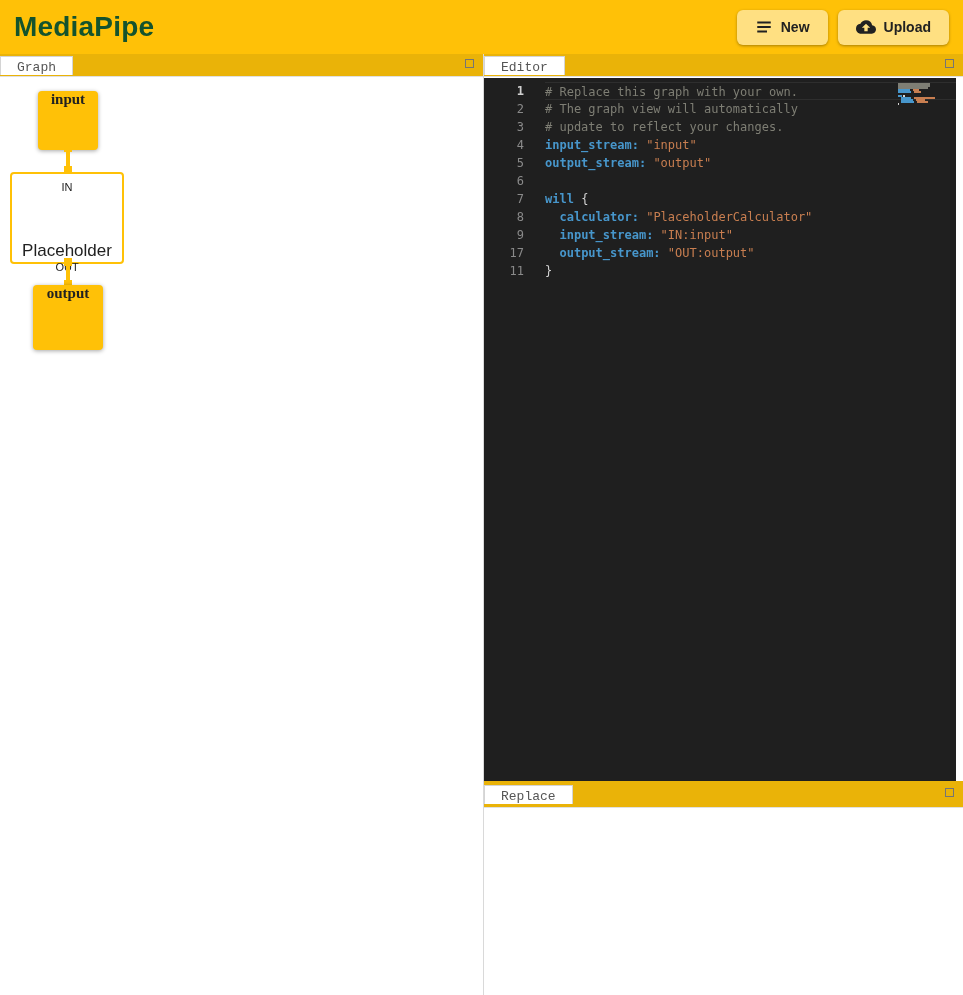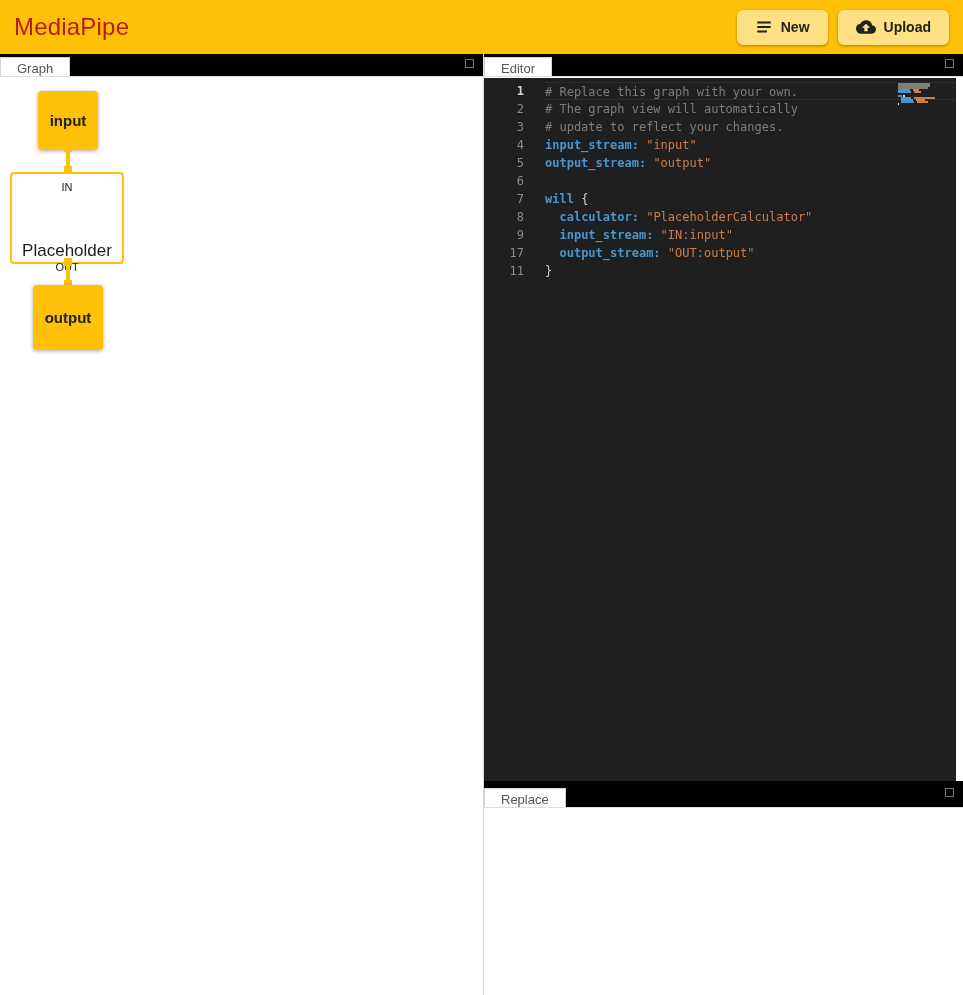--- a/index.html
+++ b/index.html
@@ -5,58 +5,58 @@
   * { box-sizing: border-box; margin: 0; padding: 0; }
   html, body { width: 963px; height: 995px; overflow: hidden; background: #fff;
     font-family: "Liberation Sans", sans-serif; }
 
   
   .app-header {
     height: 54px; background: var(--header-bg, #FFC107);
     display: flex; align-items: center; justify-content: space-between;
     padding: 0 14px;
   }
-  .app-title { font-size: 24px; font-weight: normal; color: #b91c1c; letter-spacing: .2px; }
+  .app-title { font-size: 28px; font-weight: bold; color: #14532d; letter-spacing: .2px; }
   .header-actions { display: flex; gap: 10px; }
   .hdr-btn {
     display: flex; align-items: center; gap: 8px;
     background: var(--button-bg, #FFE082); border: none; border-radius: 6px;
     height: 35px; padding: 15px 18px; font-family: inherit;
     font-size: 14px; font-weight: 600; color: #212121; cursor: pointer;
     box-shadow: 0 1px 3px rgba(0,0,0,.35);
   }
   .hdr-btn svg { display: block; }
 
   
   .workspace { display: flex; height: 941px; }
 
   .panel { position: relative; background: #fff; }
   .tab-strip {
-    position: relative; height: 23px; background: #000000;
-    border-bottom: 1px solid #e0e0e0; display: flex; align-items: flex-end;
+    position: relative; height: 23px; background: #eab308;
+    border-bottom: 1px solid #e0e0e0; display: flex; align-items: center; font-family: Liberation Mono, monospace;
   }
   .tab {
     background: #fff; border: 1px solid #d4d4d4; border-bottom: none;
     padding: 3px 16px 0; font-size: 13px; color: #555; cursor: pointer;
     display: flex; align-items: center;
   }
   .popout {
     position: absolute; right: 9px; top: 5px; width: 9px; height: 9px;
     border: 1px solid #757575; background: transparent; cursor: pointer;
   }
 
   
   .graph-panel { width: 484px; border-right: 1px solid #d9d9d9; }
   .graph-canvas { position: absolute; top: 24px; left: 0; right: 0; bottom: 0; background: #fff; }
   .node { position: absolute; color: #212121; }
   .node-amber {
     background: var(--node-fill, #FFC107); border-radius: 4px;
-    display: flex; align-items: center; justify-content: center;
+    display: flex; justify-content: center;
     font-weight: bold; font-size: 15px;
-    box-shadow: 0 1px 4px rgba(0,0,0,.35); cursor: grab;
+    box-shadow: 0 1px 4px rgba(0,0,0,.35); cursor: grab; font-family: Liberation Serif, serif;
   }
   .input-node  { left: 38px; top: 13px;  width: 60px; height: 59px; }
   .output-node { left: 33px; top: 207px; width: 70px; height: 65px; }
   .placeholder-node {
     left: 10px; top: 94px; width: 114px; height: 92px;
     background: #fff; border: 2px solid var(--node-fill, #FFC107); border-radius: 4px;
     display: flex; flex-direction: column; align-items: center; justify-content: space-between;
     padding: 7px 0; cursor: grab;
   }
   .port-label { font-size: 11px; color: #212121; }

